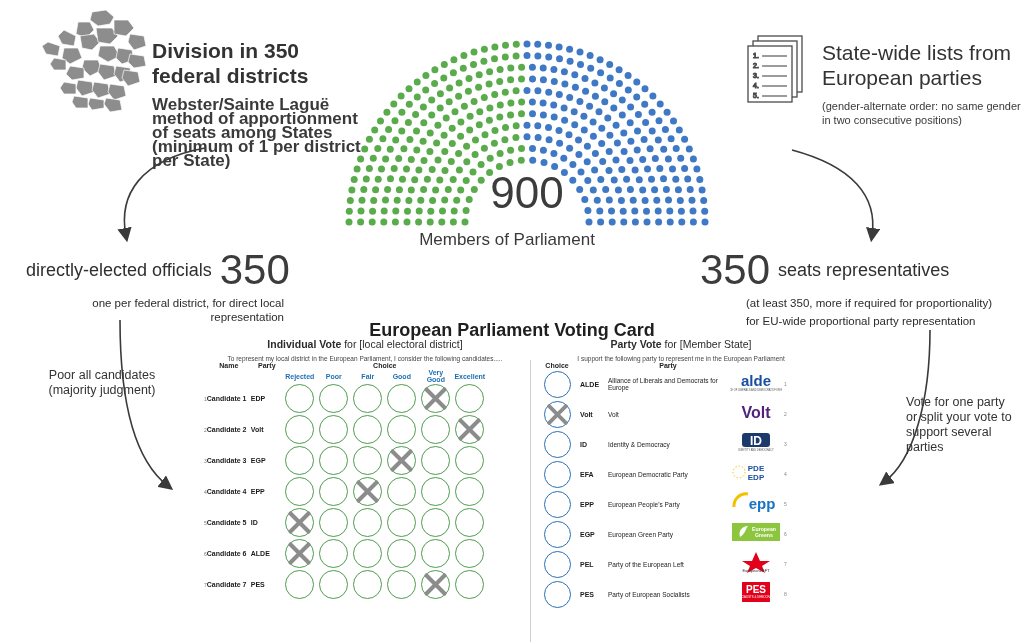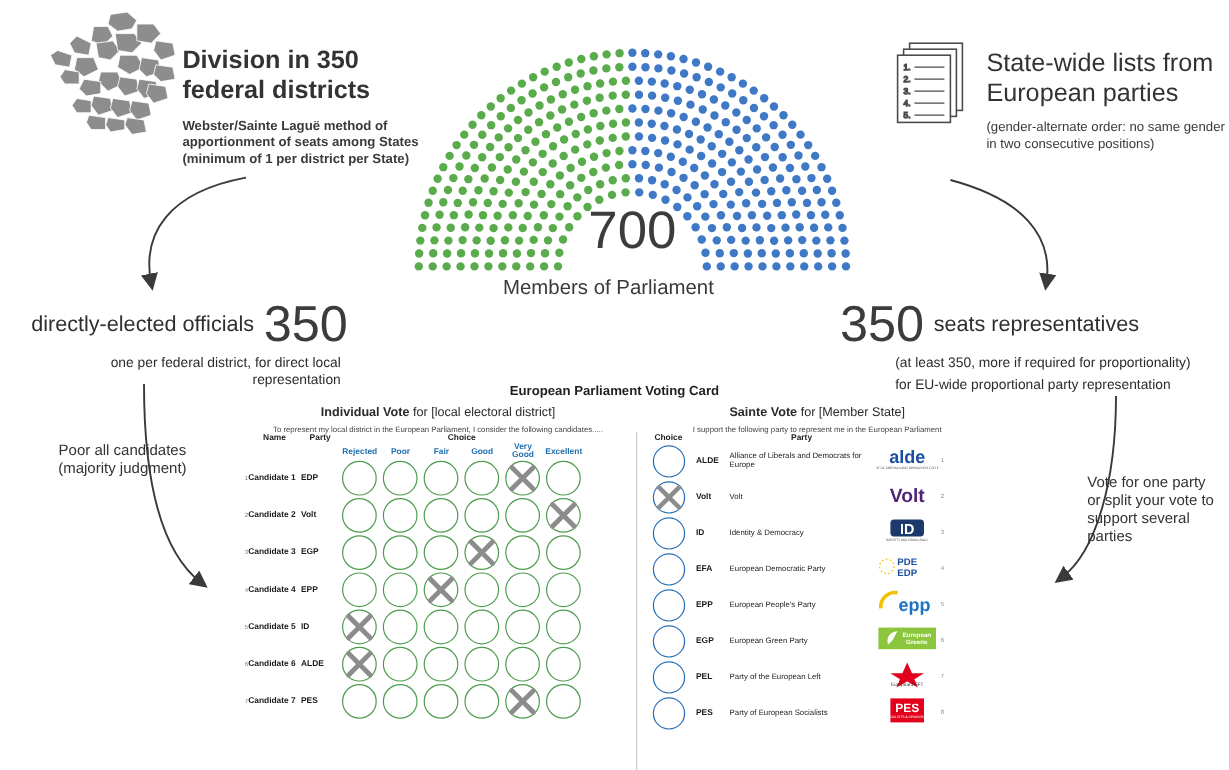--- a/index.html
+++ b/index.html
@@ -9,21 +9,21 @@
     position:relative; overflow:hidden;
   }
   .abs { position:absolute; }
 
   
   #map-block { left:34px; top:8px; width:120px; height:110px; }
   #map-block svg { display:block; }
 
   #left-head { left:152px; top:38px; width:210px;font-weight:bold; }
   #left-head .h { font-size:21px; line-height:25px; color:#333; }
-  #left-head .sub { font-size:11px; line-height:14px; color:#3a3a3a; margin-top:10px; }
+  #left-head .sub { font-size:17px; line-height:14px; color:#3a3a3a; margin-top:10px; }
 
   
   #lists-icon { left:742px; top:34px; width:76px; height:76px; }
   #right-head { left:822px; top:40px; width:200px; }
   #right-head .h { font-size:21px; line-height:25px; color:#333; }
   #right-head .sub { font-size:11px; line-height:14px; color:#3a3a3a; margin-top:9px; }
 
   
   #hemicycle { left:332px; top:22px; width:390px; height:215px; }
   #hemi-number { left:332px; top:168px; width:390px; text-align:center;
@@ -49,21 +49,21 @@
   #note-left { left:46px; top:368px; width:112px; text-align:center;
      font-size:12.5px; line-height:15px; color:#333; }
   #note-right { left:906px; top:395px; width:112px;
      font-size:12.5px; line-height:15px; color:#333; }
 
   
   #arrows { left:0; top:0; width:1024px; height:642px; pointer-events:none; }
 
   
   #card-title { left:262px; top:320px; width:500px; text-align:center;
-     font-size:11px; font-weight:bold; color:#1f1f1f; }
+     font-size:18px; font-weight:bold; color:#1f1f1f; }
 
   #card { left:204px; top:338px; width:624px; height:304px; }
 
   .panel-head { text-align:center; }
   .panel-head .t { font-size:10.5px; }
   .panel-head .t b { font-weight:bold; }
   .panel-head .d { font-size:6.5px; color:#444; margin-top:5px; }
 
   #ind-panel { position:absolute; left:0; top:0; width:322px; }
   #party-panel { position:absolute; left:330px; top:0; width:294px; }
@@ -553,21 +553,21 @@
     <circle cx="352.6" cy="117.3" r="3.5" fill="#3f78c4"></circle>
     <circle cx="357.3" cy="126.9" r="3.5" fill="#3f78c4"></circle>
     <circle cx="361.4" cy="136.9" r="3.5" fill="#3f78c4"></circle>
     <circle cx="364.9" cy="147.0" r="3.5" fill="#3f78c4"></circle>
     <circle cx="367.8" cy="157.4" r="3.5" fill="#3f78c4"></circle>
     <circle cx="370.1" cy="167.9" r="3.5" fill="#3f78c4"></circle>
     <circle cx="371.7" cy="178.5" r="3.5" fill="#3f78c4"></circle>
     <circle cx="372.7" cy="189.3" r="3.5" fill="#3f78c4"></circle>
     <circle cx="373.0" cy="200.0" r="3.5" fill="#3f78c4"></circle>
   </svg>
-<div id="hemi-number" class="abs">700</div>
+<div id="hemi-number" class="abs">900</div>
 <div id="hemi-cap" class="abs">
   <div class="l1">Members of Parliament</div>
 </div>
 
 <div id="mid-left" class="abs">
   <div class="row">
     <div class="lbl">directly-elected officials</div>
     <div class="num">350</div>
   </div>
   <div class="sub">one per federal district, for direct local representation</div>
@@ -810,21 +810,21 @@
             <td style="height:31px">
               <div class="circ"></div>
             </td>
           </tr>
         </tbody>
       </table>
   </div>
 
   <div id="party-panel">
     <div class="panel-head">
-      <div class="t"><b>Sainte Vote</b>
+      <div class="t"><b>Party Vote</b>
         <span>for [Member State]</span></div>
       <div class="d">I support the following party to represent me in the European Parliament</div>
     </div>
     <table class="vote" id="party-table">
         <tbody>
           <tr>
             <td class="col-h" style="width:46px">Choice</td>
             <td style="width:28px"></td>
             <td class="col-h" style="width:120px">Party</td>
             <td></td>

